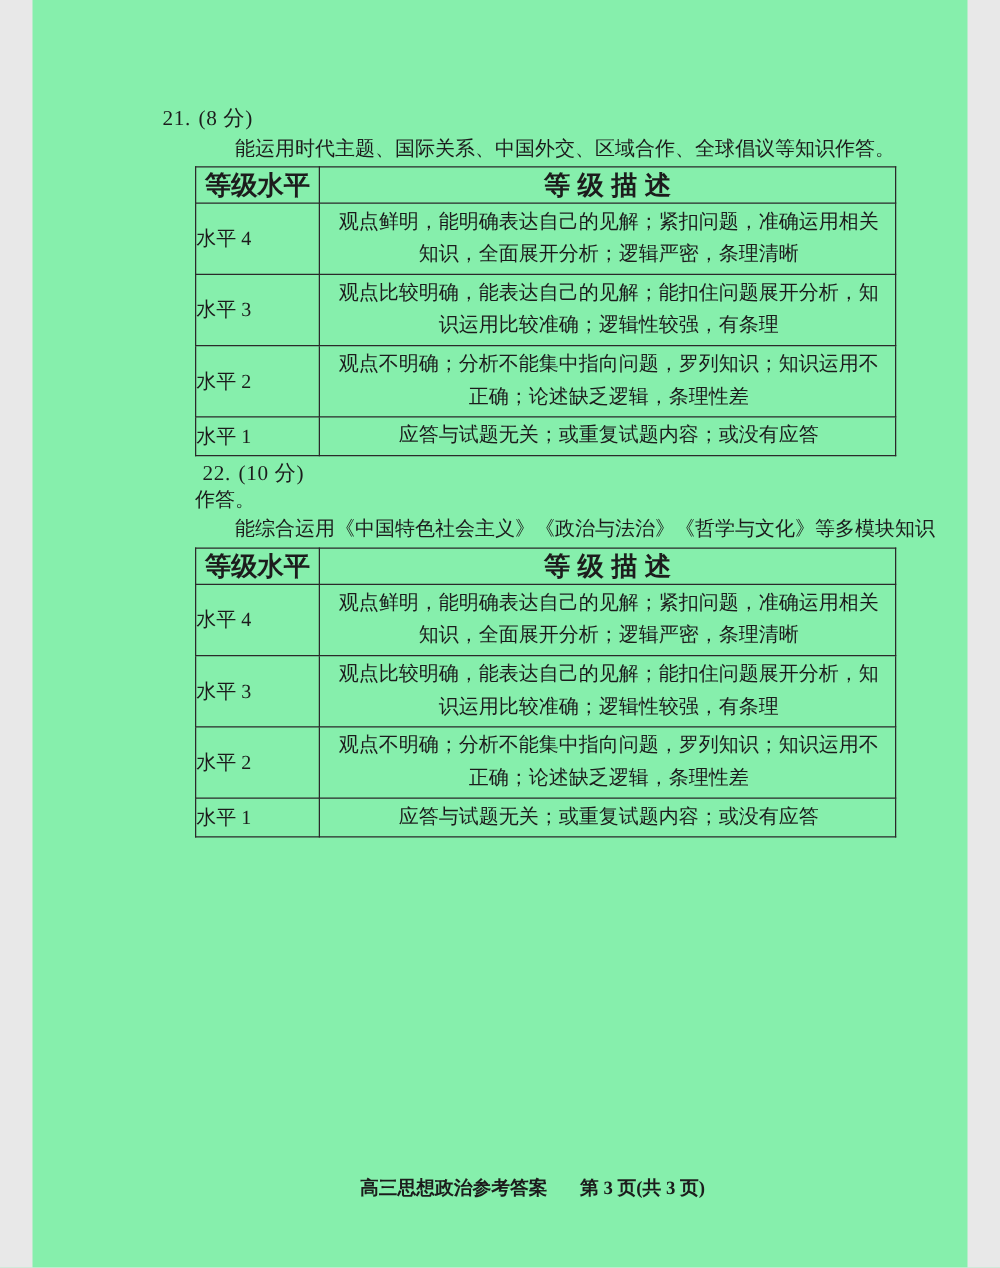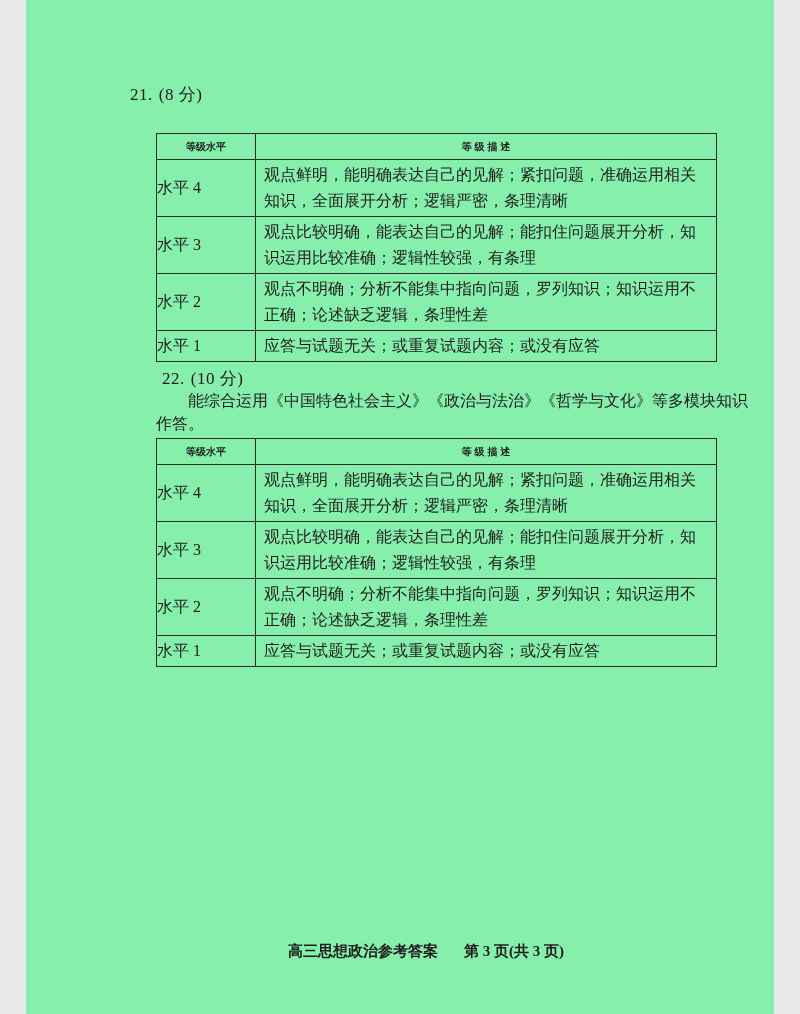--- a/index.html
+++ b/index.html
@@ -42,33 +42,33 @@
   table.rubric td, table.rubric th {
     border: 1px solid #2a2a2a;
     vertical-align: middle;
   }
   table.rubric col.c-level { width: 99px; }
   table.rubric col.c-desc  { width: 461px; }
   table.rubric th {
     height: 25px;
     font-family: "Liberation Sans", "DejaVu Sans", sans-serif;
     font-weight: bold;
-    font-size: 10px;
+    font-size: 21px;
     text-align: center;
     padding: 0;
     margin-top: 28px;
   }
   table.rubric td.level {
     text-align: left;
     padding: 0;
   }
   table.rubric td.desc {
     padding: 2px 6px 2px 8px;
     line-height: 26px;
-    text-align: left;
+    text-align: center;
   }
   tr.row-two  { height: 55px; }
   tr.row-one  { height: 30px; }
   .footer {
     position: absolute;
     top: 941px;
     left: 0;
     width: 800px;
     text-align: center;
     font-size: 15px;
@@ -80,20 +80,23 @@
 </style>
 </head>
 <body>
 
 <div class="page">
 
   <div class="q-heading" style="top:83px;">
     <span>21.</span><span class="score">(8 分)</span>
   </div>
 
+  <div class="intro" style="top:108px;">
+    <div class="line indent">能运用时代主题、国际关系、中国外交、区域合作、全球倡议等知识作答。</div>
+  </div>
 
   <table class="rubric" style="top:133px;">
     <colgroup>
         <col class="c-level">
         <col class="c-desc">
       </colgroup>
     <tbody>
         <tr>
       <th>等级水平</th>
       <th>等 级 描 述</th>
@@ -115,22 +118,22 @@
       <td class="desc">应答与试题无关；或重复试题内容；或没有应答</td>
     </tr>
   </tbody>
     </table>
 
   <div class="q-heading" style="top:367px;margin-left:32px;">
     <span>22.</span><span class="score">(10 分)</span>
   </div>
 
   <div class="intro" style="top:389px;">
+    <div class="line">作答。</div>
     <div class="line indent">能综合运用《中国特色社会主义》《政治与法治》《哲学与文化》等多模块知识</div>
-    <div class="line">作答。</div>
   </div>
 
   <table class="rubric" style="top:438px;">
     <colgroup>
         <col class="c-level">
         <col class="c-desc">
       </colgroup>
     <tbody>
         <tr>
       <th>等级水平</th>

